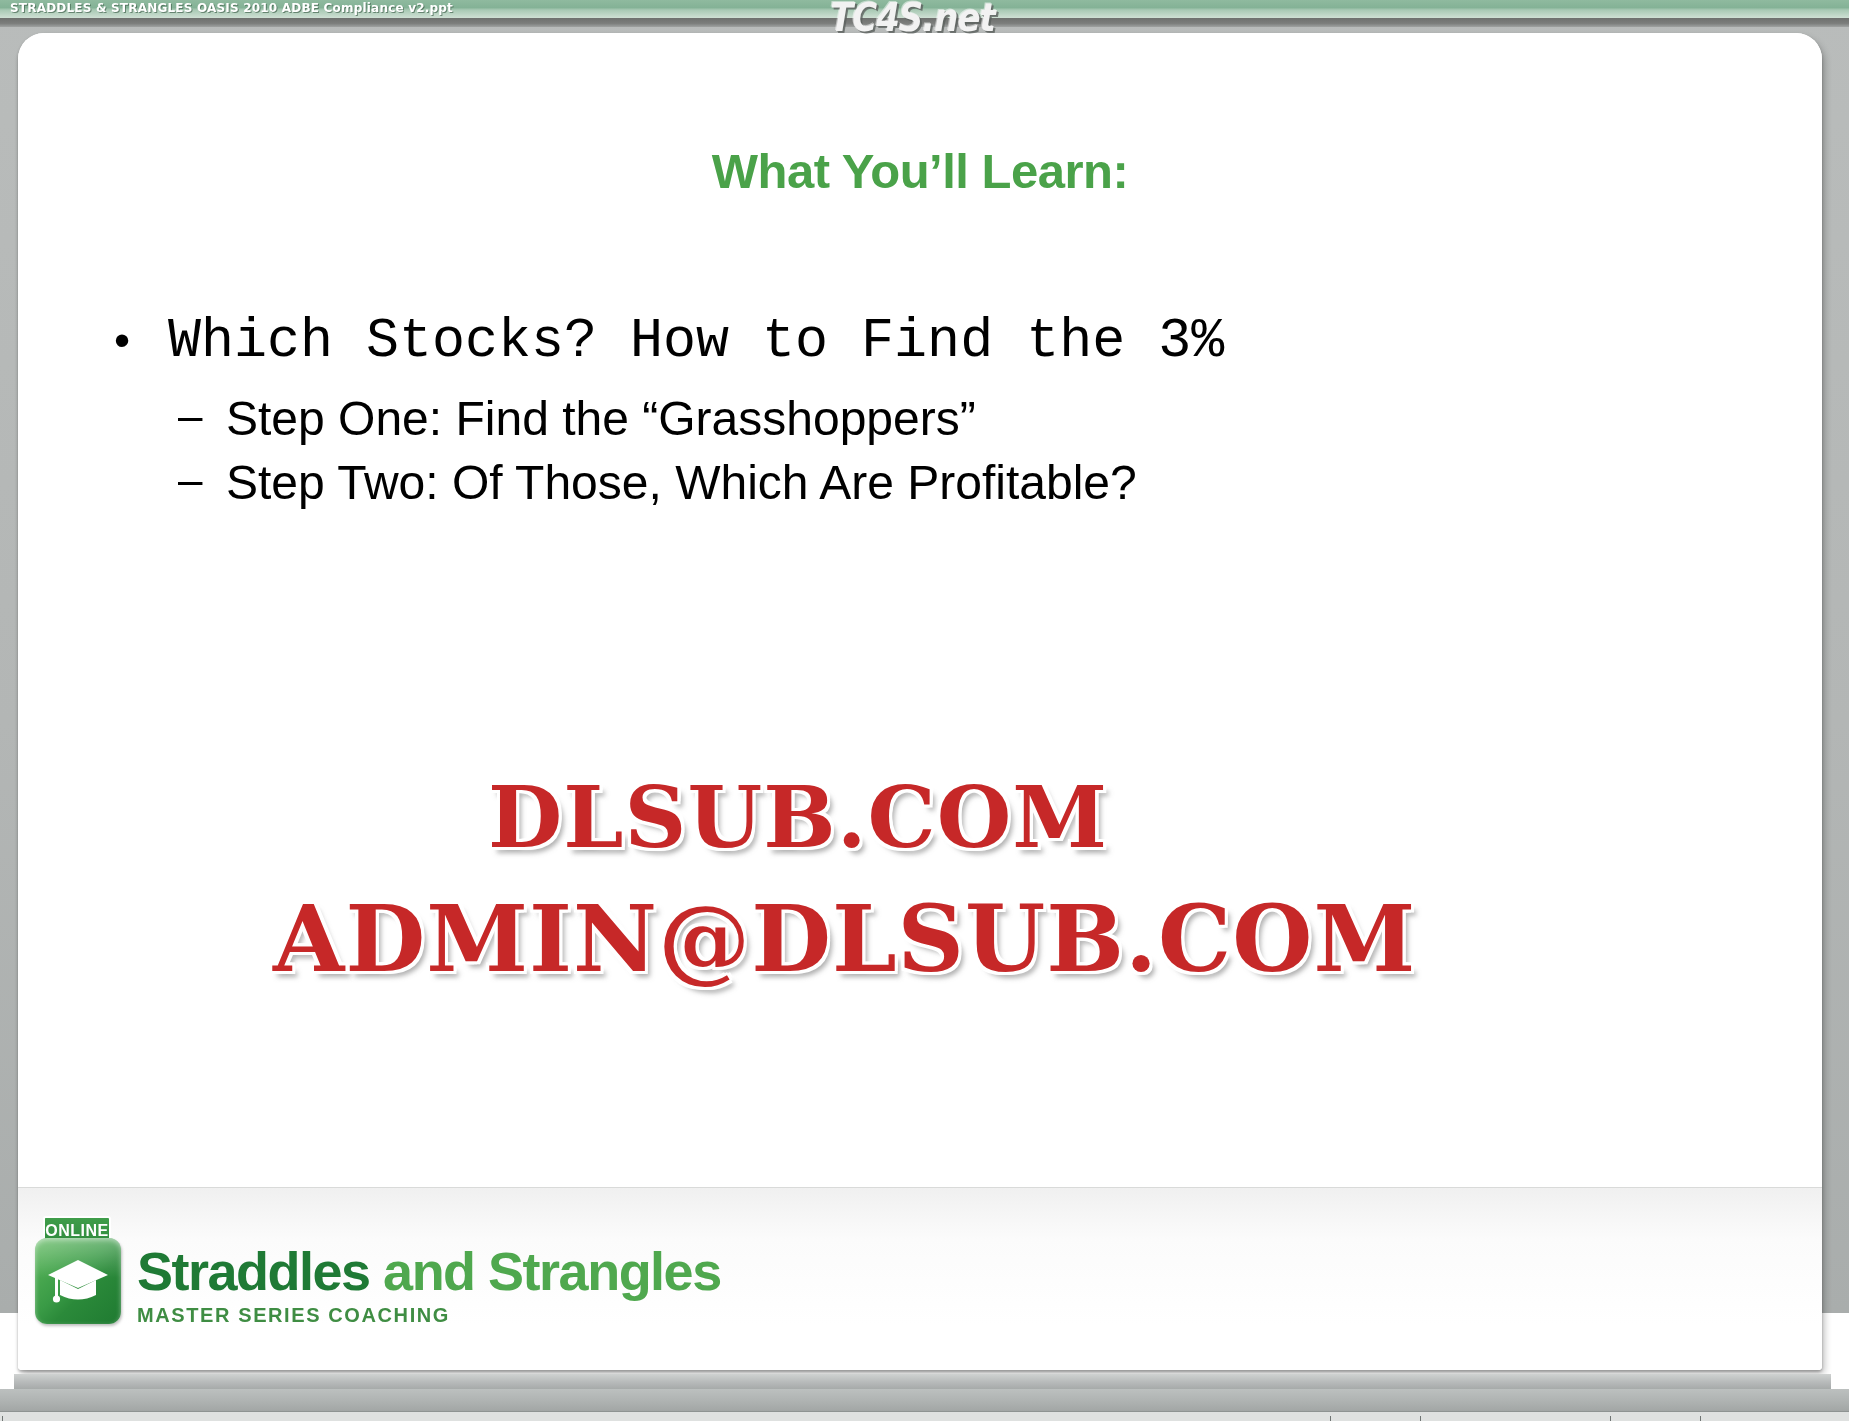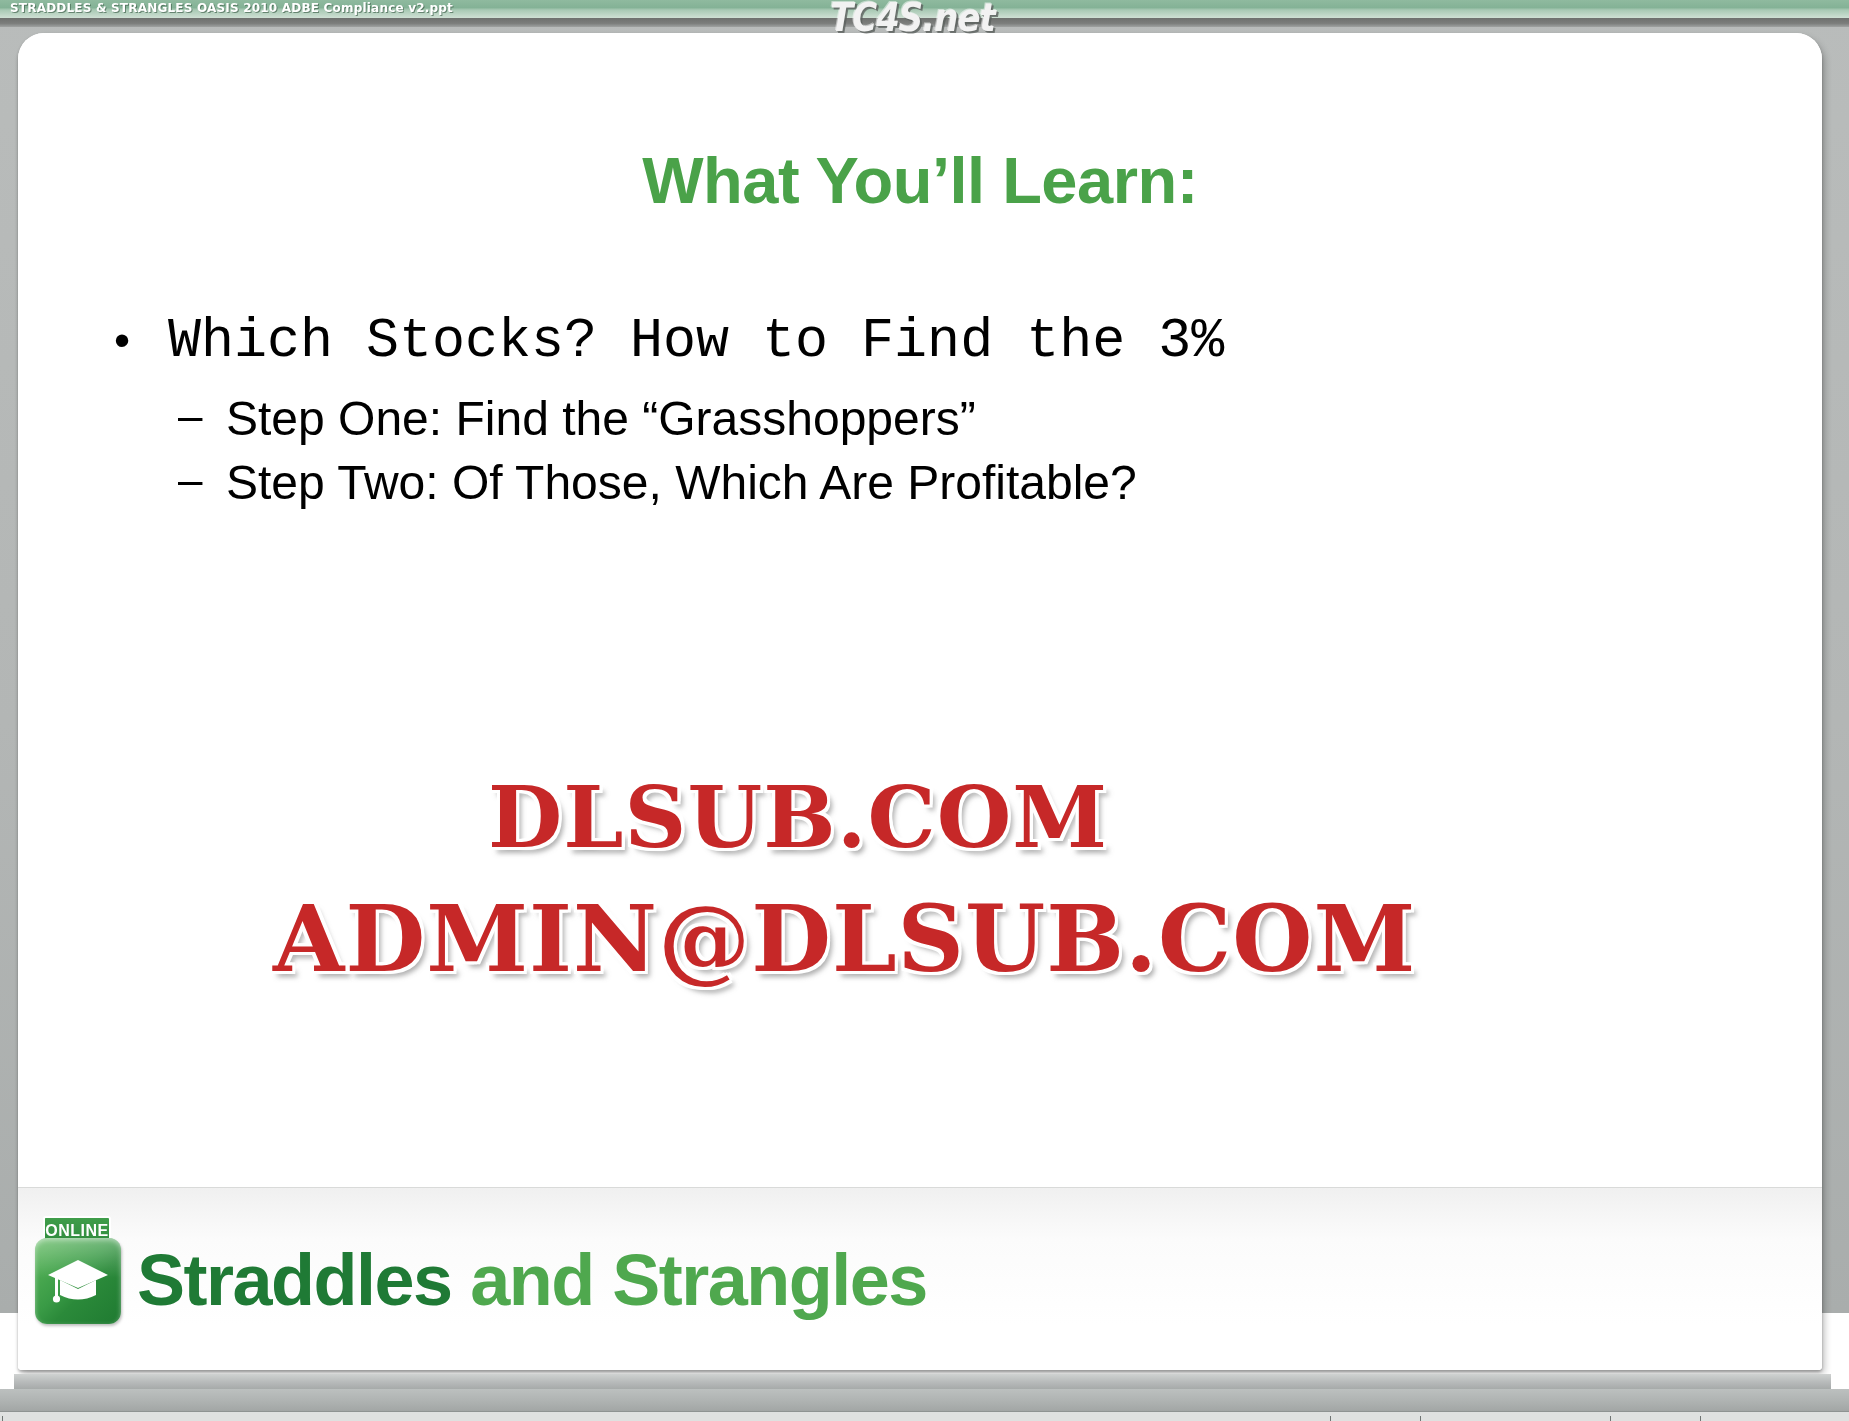--- a/index.html
+++ b/index.html
@@ -131,21 +131,21 @@
   }
 
   
   #slide-title {
     position: absolute;
     left: 0;
     top: 110px;
     width: 1804px;
     text-align: center;
     font-family: "Liberation Sans", sans-serif;
-    font-size: 65px;
+    font-size: 49px;
     font-weight: bold;
     color: #4aa249;
     letter-spacing: -0.5px;
   }
 
   #body-block {
     position: absolute;
     left: 88px;
     top: 280px;
     width: 1640px;
@@ -283,21 +283,21 @@
     position: absolute;
     left: 0; top: 0;
     width: 86px; height: 40px;
     background: linear-gradient(to bottom, rgba(255,255,255,0.30), rgba(255,255,255,0));
   }
   #logo-square svg { position: absolute; left: 11px; top: 20px; }
 
   #logo-text { margin-left: 14px; padding-top: 28px; }
   #logo-wordmark {
     font-family: "Liberation Sans", sans-serif;
-    font-size: 72px;
+    font-size: 54px;
     font-weight: bold;
     letter-spacing: -1.5px;
     line-height: 1;
     white-space: nowrap;
   }
   #logo-wordmark .w1 { color: #1f7a35; }
   #logo-wordmark .w2 { color: #4fa84e; }
   #logo-sub {
     margin-top: 6px;
     font-family: "Liberation Sans", sans-serif;
@@ -359,20 +359,21 @@
                 <rect x="9" y="18" width="3" height="22" fill="#ffffff"></rect>
                 <circle cx="10.5" cy="41" r="3.6" fill="#ffffff"></circle>
               </svg>
             </div>
           </div>
 
           <div id="logo-text">
             <div id="logo-wordmark">
               <span class="w1">Straddles</span><span class="w2"> and Strangles</span>
             </div>
+            <div id="logo-sub">MASTER SERIES COACHING</div>
           </div>
 
         </div>
       </div>
 
     </div>
   </div>
 
   <div id="band-1"></div>
   <div id="band-2"></div>

